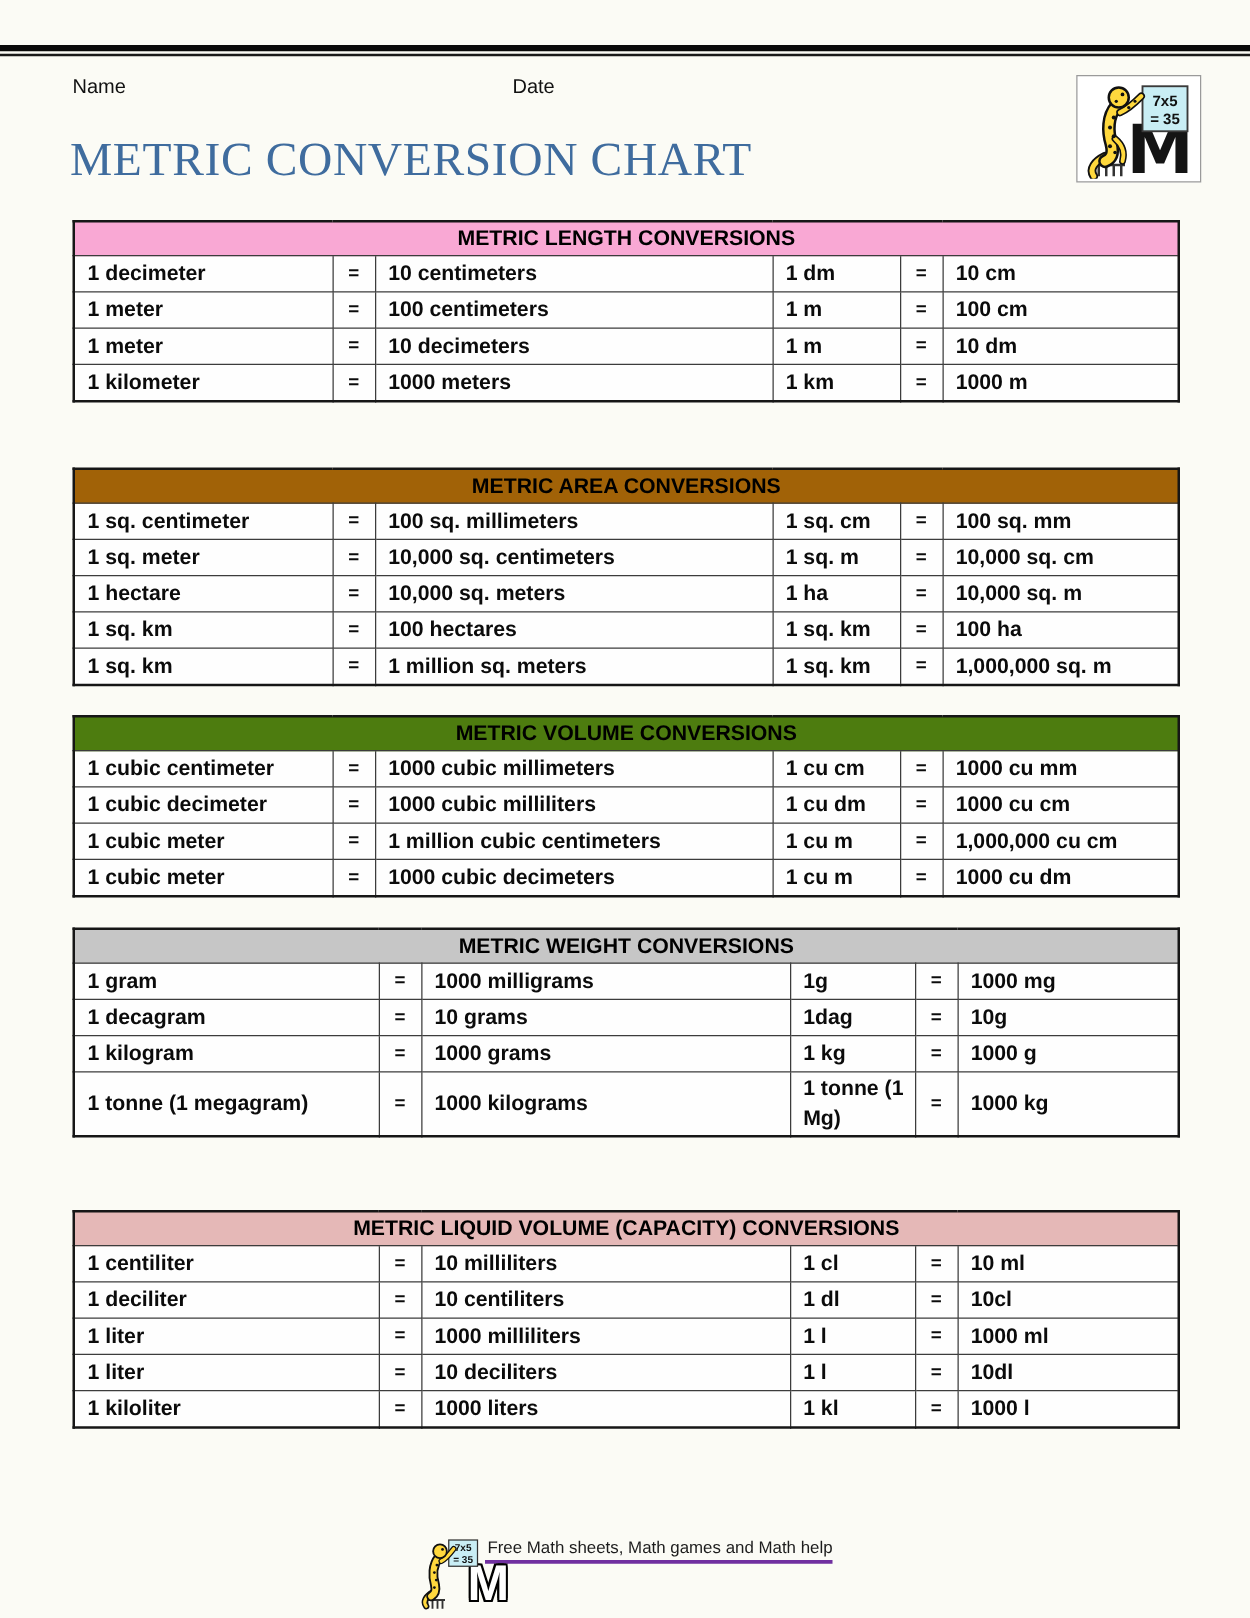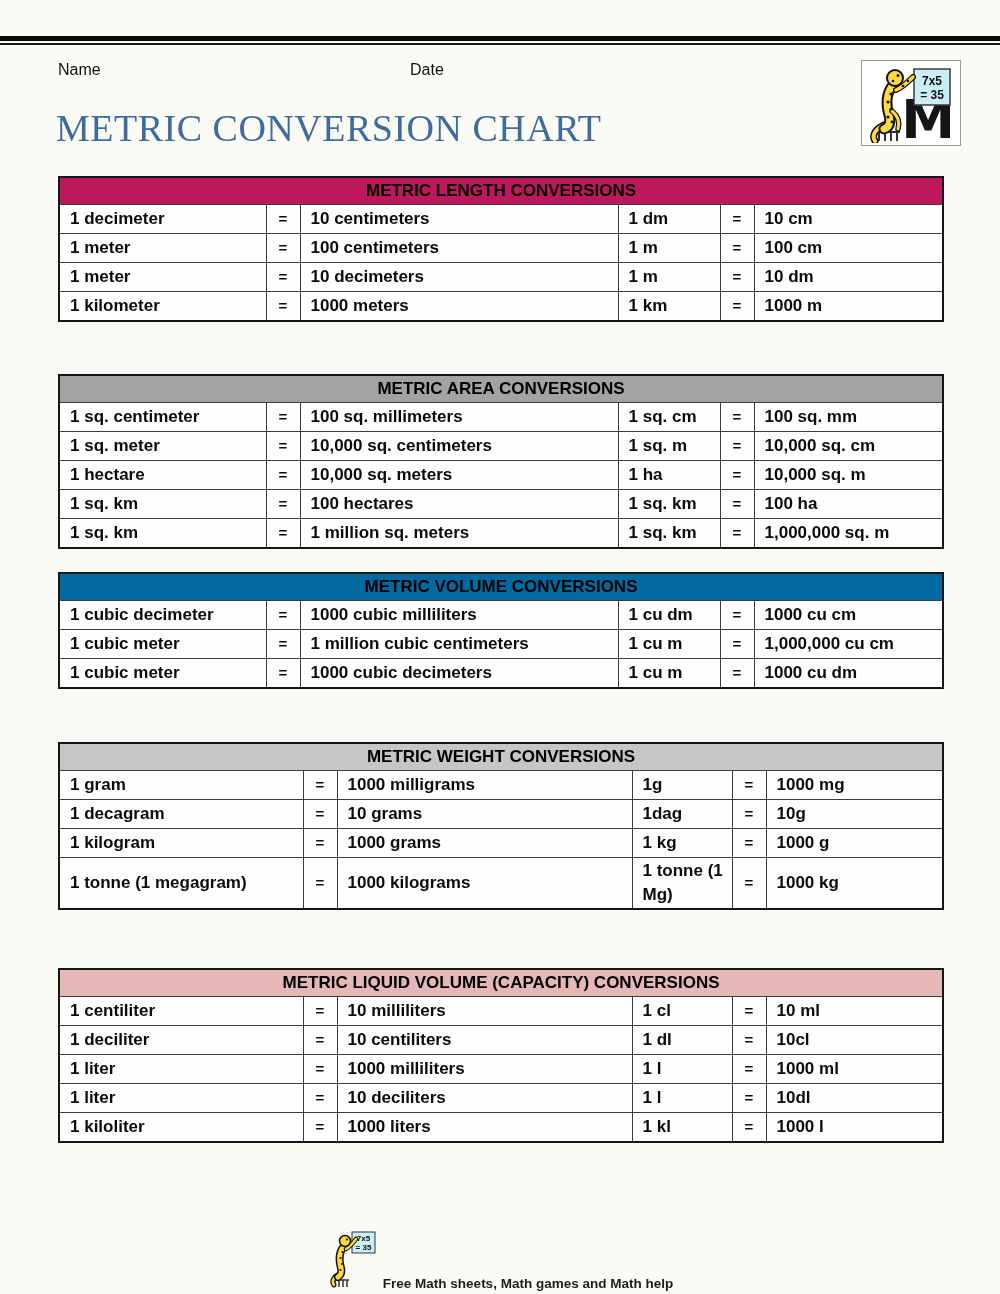--- a/index.html
+++ b/index.html
@@ -65,21 +65,21 @@
   .wide col:nth-child(3){width:295px}
   .wide col:nth-child(4){width:100px}
   .wide col:nth-child(5){width:34px}
   .wide col:nth-child(6){width:177px}
 
   
   .footer{position:absolute;top:1230px;left:0;width:1000px;display:flex;justify-content:center;}
   .footer-inner{display:flex;align-items:flex-start;}
   .f-logo{width:52px;height:58px;margin-right:-12px;position:relative;z-index:2;}
   .f-right{display:flex;flex-direction:column;}
-  .f-tagline{font-size:13.5px;font-weight:bold;color:#1c1c1c;white-space:nowrap;padding-left:16px;margin-top:46px;}
+  .f-tagline{font-size:13.5px;font-weight:normal;color:#1c1c1c;white-space:nowrap;padding-left:16px;}
   .f-rule{height:3px;margin:3px 0 0 14px;}
   .f-wordmark{display:flex;align-items:flex-end;line-height:1;margin-top:1px;}
   .outline-text{
     font-weight:bold;color:#ffffff;
     text-shadow:-1.5px -1.5px 0 #000,1.5px -1.5px 0 #000,-1.5px 1.5px 0 #000,1.5px 1.5px 0 #000,
                 -1.5px 0 0 #000,1.5px 0 0 #000,0 -1.5px 0 #000,0 1.5px 0 #000;
   }
   .big-m{font-size:40px;line-height:0.75;}
   .site-rest{font-size:23px;letter-spacing:0.5px;padding-bottom:1px;}
 </style>
@@ -142,21 +142,21 @@
   <colgroup>
       <col>
       <col>
       <col>
       <col>
       <col>
       <col>
     </colgroup>
   <thead>
       <tr>
-        <th colspan="6" style="background: #be185d;">METRIC LENGTH CONVERSIONS</th>
+        <th colspan="6" style="background: #f9a8d4;">METRIC LENGTH CONVERSIONS</th>
       </tr>
     </thead>
   <tbody>
       <tr>
         <td>1 decimeter</td>
         <td class="eq">=</td>
         <td>10 centimeters</td>
         <td>1 dm</td>
         <td class="eq">=</td>
         <td>10 cm</td>
@@ -192,21 +192,21 @@
   <colgroup>
       <col>
       <col>
       <col>
       <col>
       <col>
       <col>
     </colgroup>
   <thead>
       <tr>
-        <th colspan="6" style="background: #a3a3a3; margin-left: 12px;">METRIC AREA CONVERSIONS</th>
+        <th colspan="6" style="background: #a16207; margin-left: 12px;">METRIC AREA CONVERSIONS</th>
       </tr>
     </thead>
   <tbody>
       <tr>
         <td>1 sq. centimeter</td>
         <td class="eq">=</td>
         <td>100 sq. millimeters</td>
         <td>1 sq. cm</td>
         <td class="eq">=</td>
         <td>100 sq. mm</td>
@@ -250,24 +250,32 @@
   <colgroup>
       <col>
       <col>
       <col>
       <col>
       <col>
       <col>
     </colgroup>
   <thead>
       <tr>
-        <th colspan="6" style="background: #0369a1;">METRIC VOLUME CONVERSIONS</th>
+        <th colspan="6" style="background: #4d7c0f;">METRIC VOLUME CONVERSIONS</th>
       </tr>
     </thead>
   <tbody>
+      <tr>
+        <td>1 cubic centimeter</td>
+        <td class="eq">=</td>
+        <td>1000 cubic millimeters</td>
+        <td>1 cu cm</td>
+        <td class="eq">=</td>
+        <td>1000 cu mm</td>
+      </tr>
       <tr>
         <td>1 cubic decimeter</td>
         <td class="eq">=</td>
         <td>1000 cubic milliliters</td>
         <td>1 cu dm</td>
         <td class="eq">=</td>
         <td>1000 cu cm</td>
       </tr>
       <tr>
         <td>1 cubic meter</td>

